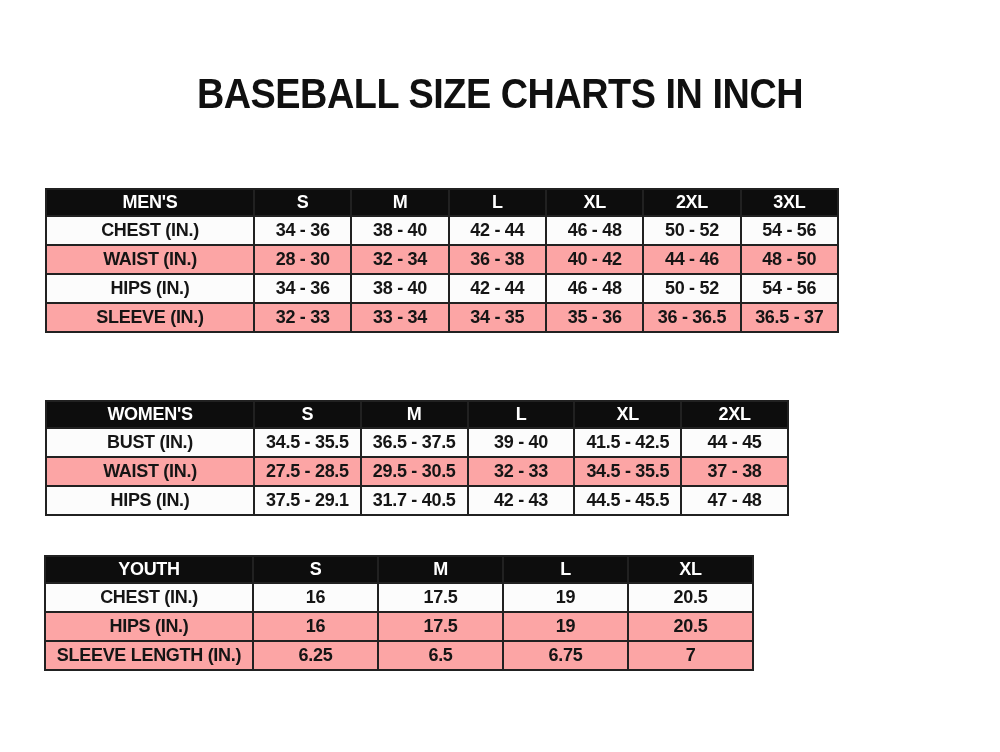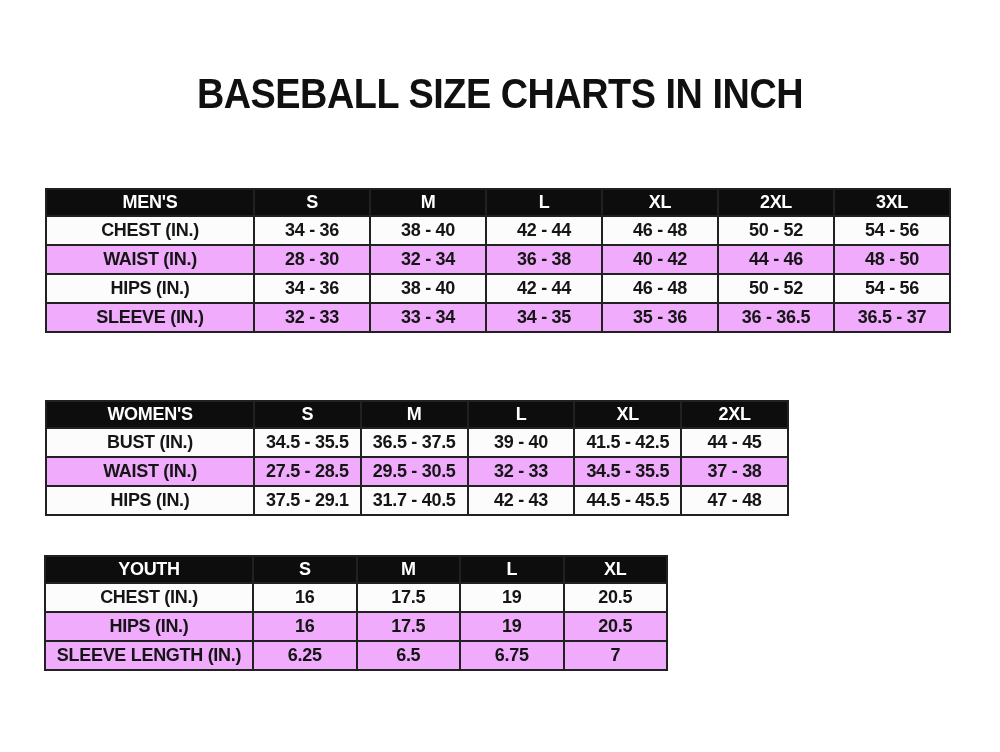--- a/index.html
+++ b/index.html
@@ -25,23 +25,23 @@
     font-weight: 700;
     color: #101010;
     letter-spacing: -0.5px;
     transform: scaleX(0.9);
     white-space: nowrap;
   }
   .table-slot { position: absolute; }
   .slot-mens   { left: 45px; top: 188px; }
   .slot-womens { left: 45px; top: 400px; }
   .slot-youth  { left: 44px; top: 555px; }
-  .slot-mens   .size-table { width: 906px; }
+  .slot-mens   .size-table { width: 794px; }
   .slot-womens .size-table { width: 744px; }
-  .slot-youth  .size-table { width: 624px; }
+  .slot-youth  .size-table { width: 710px; }
 
   .size-table {
     border-collapse: collapse;
     table-layout: fixed;
     background: #fcfcfc;
   }
   .size-table col.label-col { width: 208px; }
   .size-table th, .size-table td {
     border: 2px solid #212121;
     padding: 0;
@@ -57,21 +57,21 @@
     color: #ffffff;
     font-size: 18px;
     height: 25px;
   }
   .size-table td {
     font-size: 18px;
     color: #151515;
     height: 27px;
   }
   .size-table tr.plain td { background: #fcfcfc; }
-  .size-table tr.alt td   { background: #f0abfc; }
+  .size-table tr.alt td   { background: #fca5a5; }
 </style>
 </head>
 <body>
 
 <div class="page">
   <h1 class="title">BASEBALL SIZE CHARTS IN INCH</h1>
   <div class="table-slot slot-mens">
       <table class="size-table">
         <colgroup>
           <col class="label-col">

